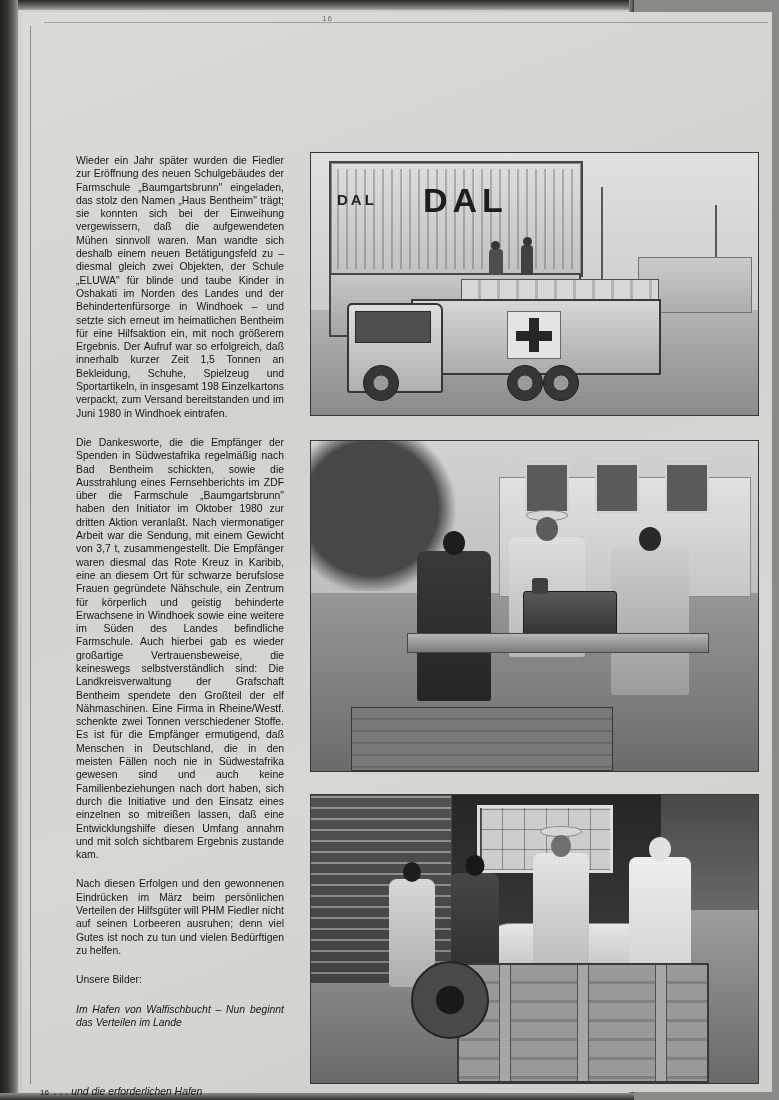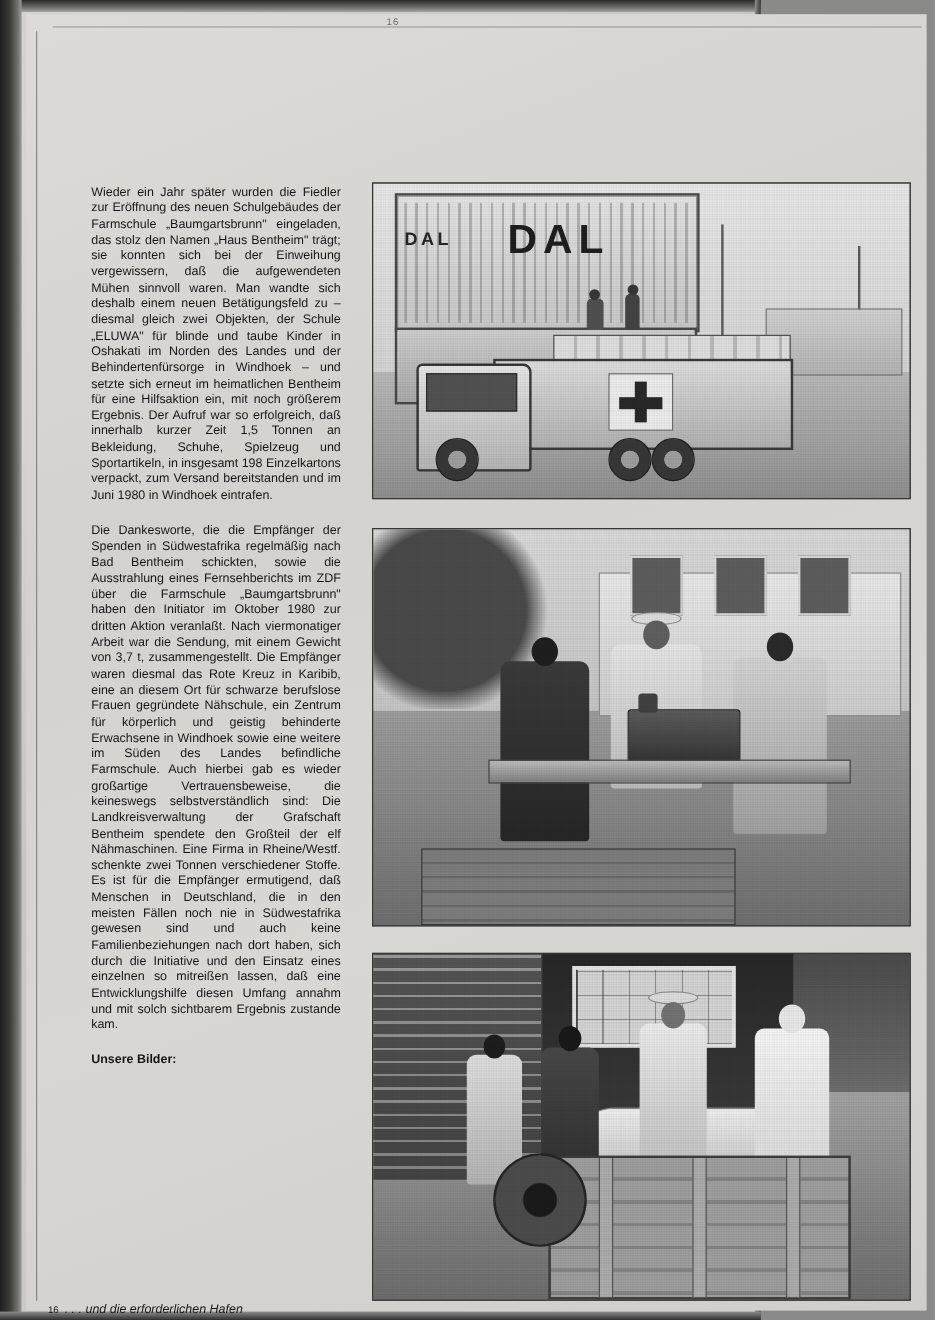--- a/index.html
+++ b/index.html
@@ -96,21 +96,21 @@
     color: #16161a;
     text-align: justify;
     text-justify: inter-word;
     hyphens: manual;
   }
   .text-col p {
     margin: 16px;
   }
   .caption-head {
     margin-top: 14px !important;
-    font-weight: bold;
+    font-weight: normal;
   }
   .caption {
     margin-top: 11px !important;
     font-style: italic;
   }
   .folio-line {
     position: absolute;
     left: 18px;
     top: 1074px;
     width: 300px;
@@ -442,21 +442,23 @@
   <div class="scan-edge-bottom"></div>
 
   <div class="paper">
     <div class="top-rule"></div>
     <div class="rule-vert"></div>
     <div class="top-mark">16</div>
 
     <div class="text-col">
       <p>Wieder ein Jahr später wurden die Fiedler zur Eröffnung des neuen Schulgebäudes der Farmschule „Baumgartsbrunn" eingeladen, das stolz den Namen „Haus Bentheim" trägt; sie konnten sich bei der Einweihung vergewissern, daß die aufgewendeten Mühen sinnvoll waren. Man wandte sich deshalb einem neuen Betätigungsfeld zu – diesmal gleich zwei Objekten, der Schule „ELUWA" für blinde und taube Kinder in Oshakati im Norden des Landes und der Behindertenfürsorge in Windhoek – und setzte sich erneut im heimatlichen Bentheim für eine Hilfsaktion ein, mit noch größerem Ergebnis. Der Aufruf war so erfolgreich, daß innerhalb kurzer Zeit 1,5 Tonnen an Bekleidung, Schuhe, Spielzeug und Sportartikeln, in insgesamt 198 Einzelkartons verpackt, zum Versand bereitstanden und im Juni 1980 in Windhoek eintrafen.</p>
       <p>Die Dankesworte, die die Empfänger der Spenden in Südwestafrika regelmäßig nach Bad Bentheim schickten, sowie die Ausstrahlung eines Fernsehberichts im ZDF über die Farmschule „Baumgartsbrunn" haben den Initiator im Oktober 1980 zur dritten Aktion veranlaßt. Nach viermonatiger Arbeit war die Sendung, mit einem Gewicht von 3,7 t, zusammengestellt. Die Empfänger waren diesmal das Rote Kreuz in Karibib, eine an diesem Ort für schwarze berufslose Frauen gegründete Nähschule, ein Zentrum für körperlich und geistig behinderte Erwachsene in Windhoek sowie eine weitere im Süden des Landes befindliche Farmschule. Auch hierbei gab es wieder großartige Vertrauensbeweise, die keineswegs selbstverständlich sind: Die Landkreisverwaltung der Grafschaft Bentheim spendete den Großteil der elf Nähmaschinen. Eine Firma in Rheine/Westf. schenkte zwei Tonnen verschiedener Stoffe. Es ist für die Empfänger ermutigend, daß Menschen in Deutschland, die in den meisten Fällen noch nie in Südwestafrika gewesen sind und auch keine Familienbeziehungen nach dort haben, sich durch die Initiative und den Einsatz eines einzelnen so mitreißen lassen, daß eine Entwicklungshilfe diesen Umfang annahm und mit solch sichtbarem Ergebnis zustande kam.</p>
+      <p>Nach diesen Erfolgen und den gewonnenen Eindrücken im März beim persönlichen Verteilen der Hilfsgüter will PHM Fiedler nicht auf seinen Lorbeeren ausruhen; denn viel Gutes ist noch zu tun und vielen Bedürftigen zu helfen.</p>
       <p class="caption-head">Unsere Bilder:</p>
+      <p class="caption">Im Hafen von Walfischbucht – Nun beginnt das Verteilen im Lande</p>
     </div>
 
     <div class="folio-line">
       <span class="folio-num">16</span><span class="folio-text">. . . und die erforderlichen Hafen</span>
     </div>
 
     <div class="photo" id="photo-harbour">
       <div class="sky"></div>
       <div class="ground"></div>
       <div class="pole" id="pole1"></div>

